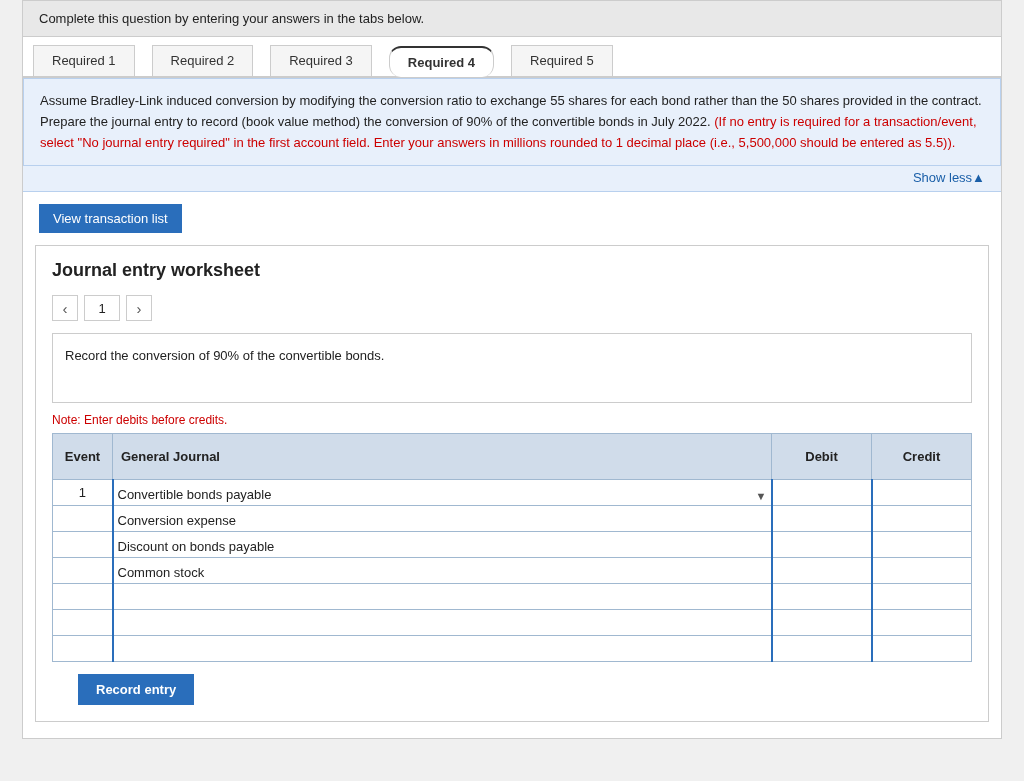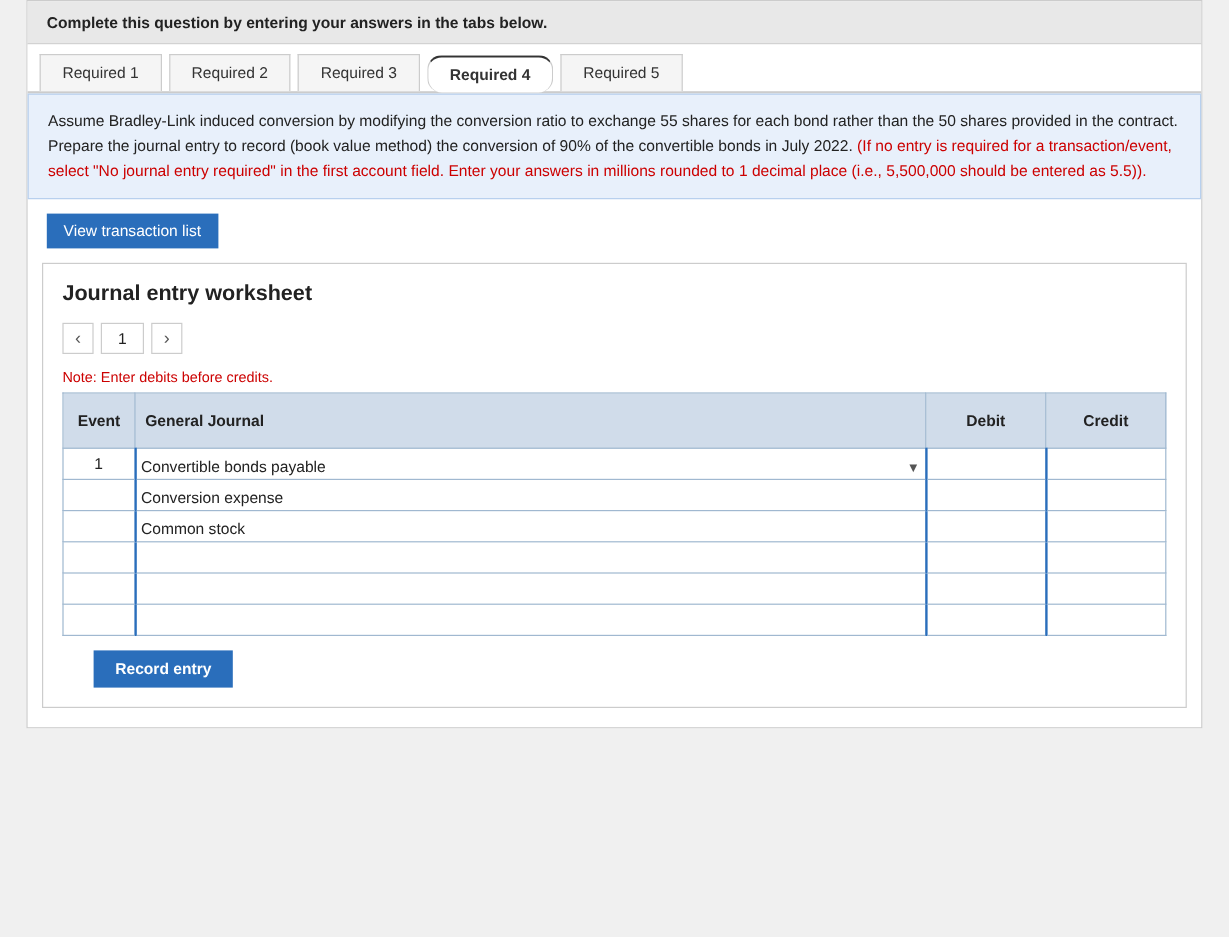--- a/index.html
+++ b/index.html
@@ -5,39 +5,39 @@
     * { box-sizing: border-box; margin: 0; padding: 0; }
     body { font-family: Arial, sans-serif; font-size: 13px; background: #f0f0f0; color: #222; }
 
     .outer-wrapper { max-width: 980px; margin: 0 auto; background: #fff; border: 1px solid #ccc; }
 
     
     .instruction-bar {
       background: #e8e8e8;
       border-bottom: 1px solid #ccc;
       padding: 10px 16px;
-      font-weight: bold;
+      font-weight: normal;
       font-size: 13px;
     }
 
     
     .tabs-bar {
       display: flex;
       border-bottom: 2px solid #ccc;
       background: #fff;
       padding: 0 10px;
       padding-top: 8px;
     }
     .tab {
       padding: 7px 18px;
       border: 1px solid #ccc;
       border-bottom: none;
       background: #f5f5f5;
       cursor: pointer;
-      margin-right: 6px;
+      margin-right: 17px;
       font-size: 13px;
       color: #333;
     }
     .tab.active {
       background: #fff;
       border-top: 2px solid #333;
       font-weight: bold;
       position: relative;
       bottom: -1px;
       border-radius: 12px;
@@ -241,35 +241,37 @@
     <div class="tab">Required 3</div>
     <div class="tab active">Required 4</div>
     <div class="tab">Required 5</div>
   </div>
 
   
   <div class="info-box">
     <span>Assume Bradley-Link induced conversion by modifying the conversion ratio to exchange 55 shares for each bond rather than the 50 shares provided in the contract. Prepare the journal entry to record (book value method) the conversion of 90% of the convertible bonds in July 2022.</span>
     <span class="red-text">(If no entry is required for a transaction/event, select "No journal entry required" in the first account field. Enter your answers in millions rounded to 1 decimal place (i.e., 5,500,000 should be entered as 5.5)).</span>
   </div>
+  <div class="show-less">Show less▲</div>
 
   
   <button class="transaction-list-btn">View transaction list</button>
 
   
   <div class="worksheet-container">
 
     <div class="worksheet-title">Journal entry worksheet</div>
 
     <div class="nav-row">
       <div class="nav-arrow">‹</div>
       <div class="nav-number">1</div>
       <div class="nav-arrow">›</div>
     </div>
 
+    <div class="description-box">Record the conversion of 90% of the convertible bonds.</div>
 
     <div class="note-text">Note: Enter debits before credits.</div>
 
     <table class="journal-table">
       <thead>
         <tr>
           <th>Event</th>
           <th>General Journal</th>
           <th>Debit</th>
           <th>Credit</th>
@@ -295,20 +297,30 @@
                 <span>Conversion expense</span>
               </div>
             </td>
             <td class="debit-td has-blue-border"><input type="text" style=""></td>
             <td class="credit-td has-blue-border"><input type="text" style=""></td>
           </tr>
           <tr>
             <td class="event-td"></td>
             <td class="account-td has-blue-border">
               <div class="account-td-inner">
+                <span>Discount on bonds payable</span>
+              </div>
+            </td>
+            <td class="debit-td has-blue-border"><input type="text" style=""></td>
+            <td class="credit-td has-blue-border"><input type="text" style=""></td>
+          </tr>
+          <tr>
+            <td class="event-td"></td>
+            <td class="account-td has-blue-border">
+              <div class="account-td-inner">
                 <span>Common stock</span>
               </div>
             </td>
             <td class="debit-td has-blue-border"><input type="text" style=""></td>
             <td class="credit-td has-blue-border"><input type="text" style=""></td>
           </tr>
           <tr>
             <td class="event-td"></td>
             <td class="account-td has-blue-border">
               <div class="account-td-inner">

